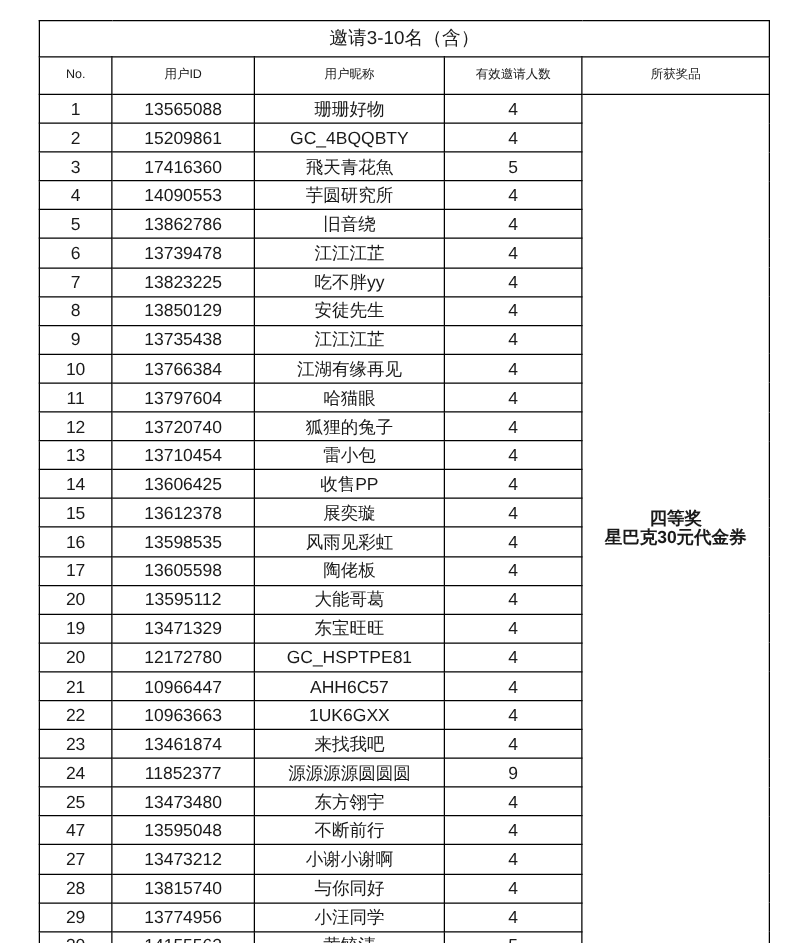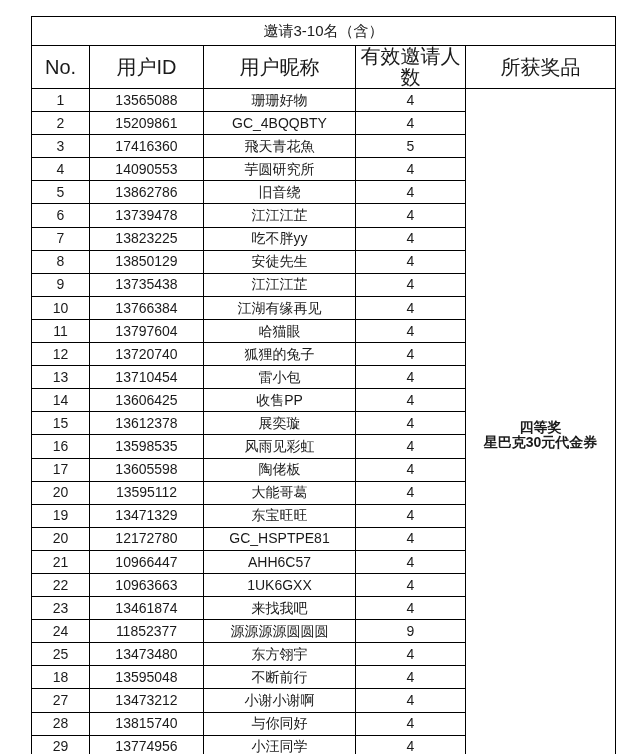--- a/index.html
+++ b/index.html
@@ -41,21 +41,21 @@
   .col-nick  { width: 152px; }
   .col-count { width: 110px; }
   .col-prize { width: 150px; }
 
   tr.title-row td {
     height: 28px;
     font-size: 15px;
   }
   tr.header-row th {
     height: 29px;
-    font-size: 20px;
+    font-size: 10px;
   }
   tr.data-row td {
     height: 22.1px;
     font-size: 14px;
   }
   td.prize-cell {
     font-size: 15px;
     line-height: 1.6;
   }
   td.prize-cell .prize-line {
@@ -234,21 +234,21 @@
           <td>源源源源圆圆圆</td>
           <td>9</td>
         </tr>
         <tr class="data-row">
           <td>25</td>
           <td>13473480</td>
           <td>东方翎宇</td>
           <td>4</td>
         </tr>
         <tr class="data-row">
-          <td>18</td>
+          <td>47</td>
           <td>13595048</td>
           <td>不断前行</td>
           <td>4</td>
         </tr>
         <tr class="data-row">
           <td>27</td>
           <td>13473212</td>
           <td>小谢小谢啊</td>
           <td>4</td>
         </tr>

